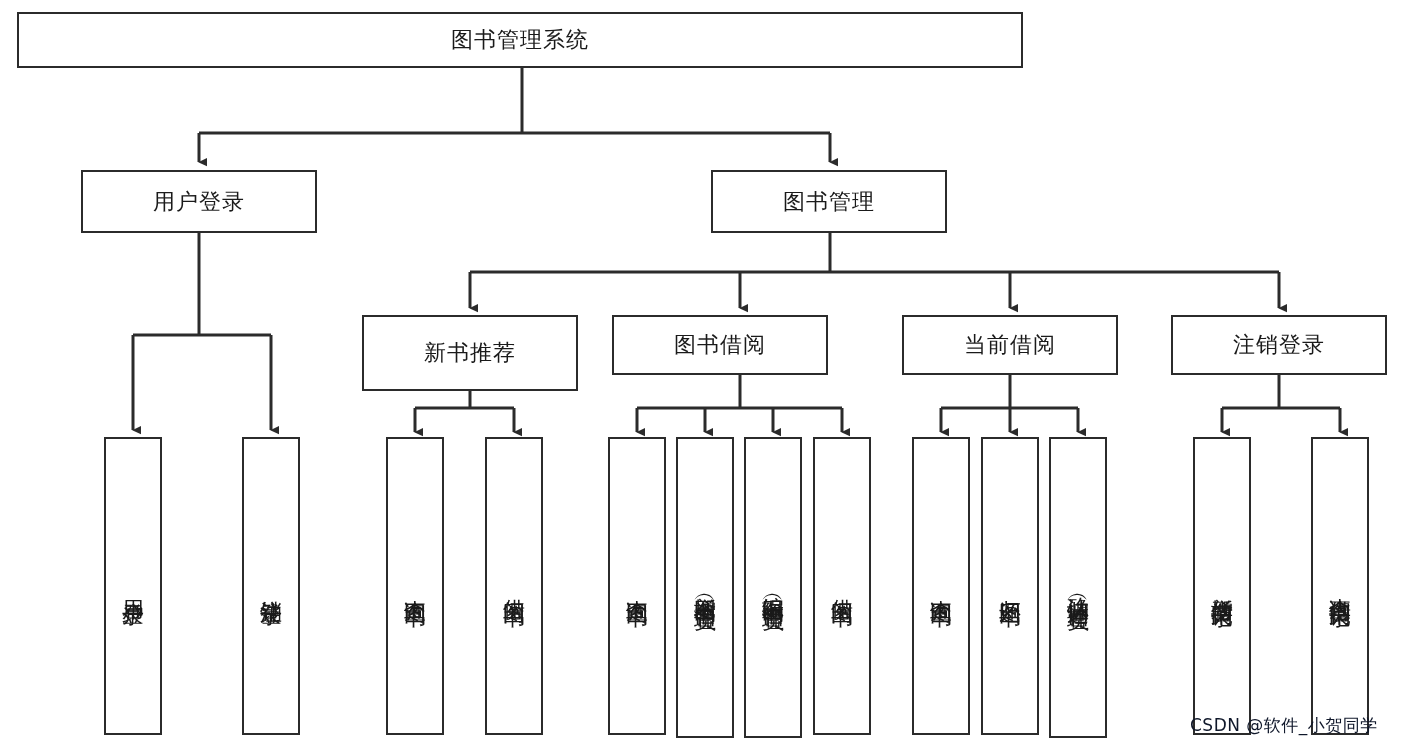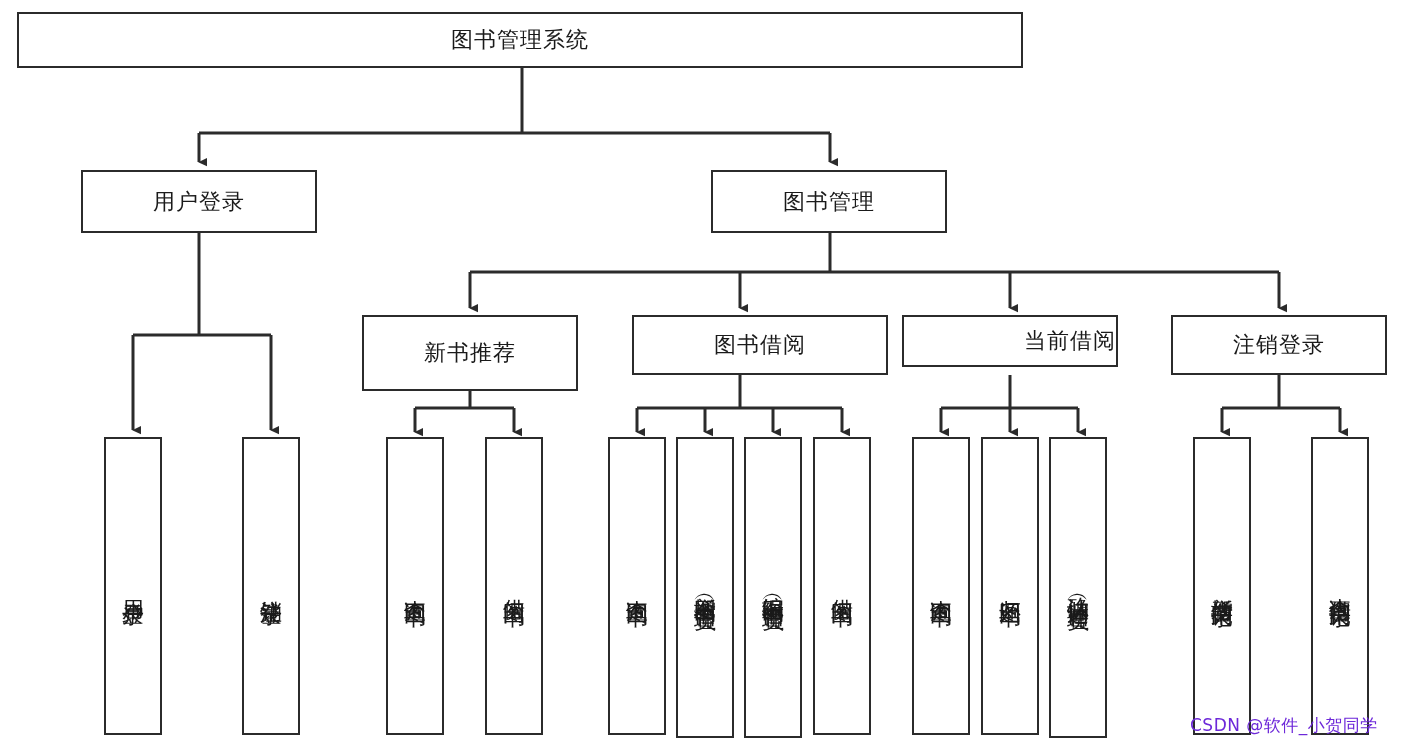--- a/index.html
+++ b/index.html
@@ -48,21 +48,21 @@
     text-orientation: upright;
     font-size: 22px;
     line-height: 1.08;
     letter-spacing: 2px;
     white-space: nowrap;
     color: #1a1a1a;
   }
   .watermark {
     position: absolute;
     font-size: 17px;
-    color: #6d28d9;
+    color: #0f172a;
     letter-spacing: 0.5px;
     white-space: nowrap;
   }
 </style>
 </head>
 <body>
 
 <div id="canvas">
 
   <svg class="edges" viewBox="0 0 1405 747">
@@ -122,24 +122,24 @@
   <div class="node h" style="left:81px; top:170px; width:236px; height:63px;">
     <span>用户登录</span>
   </div>
   <div class="node h" style="left:711px; top:170px; width:236px; height:63px;">
     <span>图书管理</span>
   </div>
 
   <div class="node h" style="left:362px; top:315px; width:216px; height:76px;">
     <span>新书推荐</span>
   </div>
-  <div class="node h" style="left:632px; top:315px; width:256px; height:60px;">
+  <div class="node h" style="left:612px; top:315px; width:216px; height:60px;">
     <span>图书借阅</span>
   </div>
-  <div class="node h" style="left:902px; top:315px; width:216px; height:52px;justify-content:flex-end;">
+  <div class="node h" style="left:902px; top:315px; width:216px; height:60px;">
     <span>当前借阅</span>
   </div>
   <div class="node h" style="left:1171px; top:315px; width:216px; height:60px;">
     <span>注销登录</span>
   </div>
 
   <div class="node v" style="left:104px; top:437px; width:58px; height:298px;">
     <span class="vlabel">用户登录</span>
   </div>
   <div class="node v" style="left:242px; top:437px; width:58px; height:298px;">

